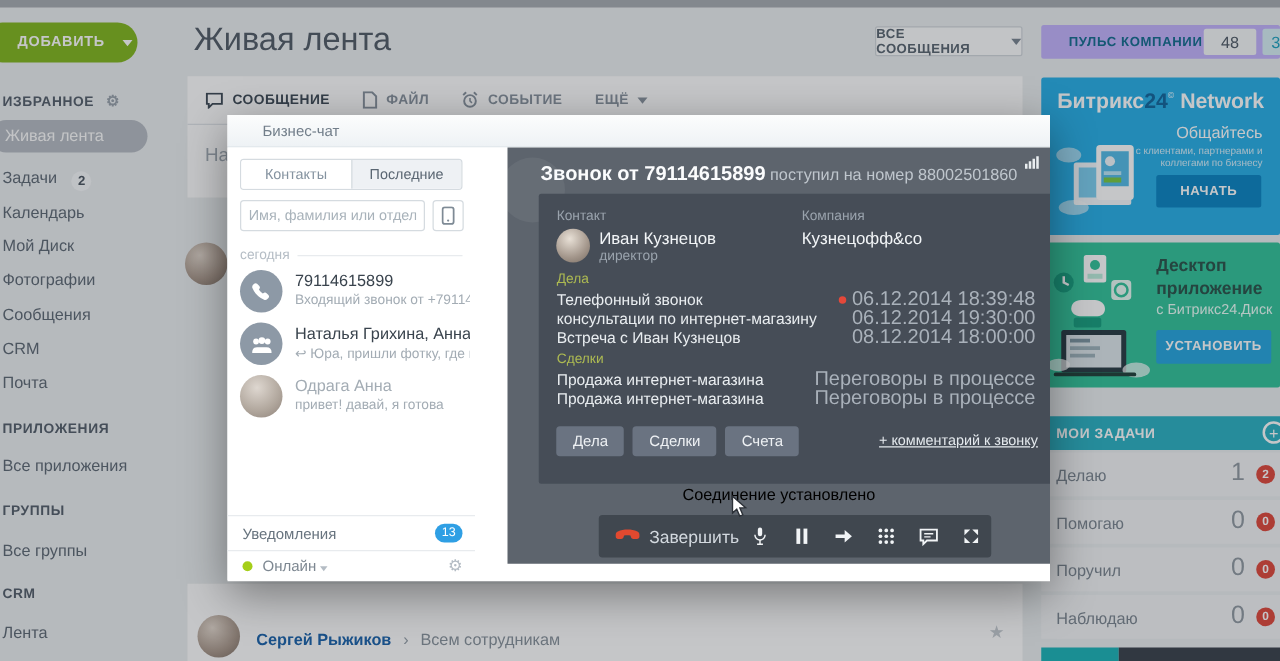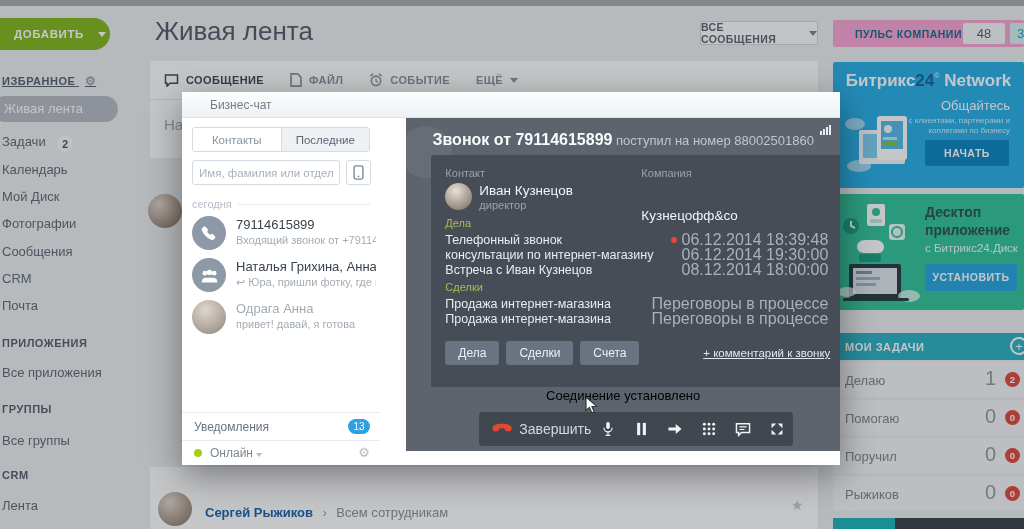--- a/index.html
+++ b/index.html
@@ -36,21 +36,21 @@
   .feed-ava { width:34px; height:34px; border-radius:50%; background:radial-gradient(circle at 35% 30%, #e3d8cd, #a8978a 62%, #7e7065); }
 
   
   .post-card { left:150px; top:467px; width:668px; height:62px; background:#ffffff; }
   .post-author { font-size:13px; font-weight:bold; color:#1f66ad; cursor:pointer; }
   .post-sep { font-size:13px; color:#98a2ab; margin:0 5px; }
   .post-aud { font-size:13px; color:#8b959e; }
   .post-star { font-size:14px; color:#c6ccd1; cursor:pointer; }
 
   
-  .pulse { left:833px; top:20px; width:191px; height:27px; background:#f9a8d4; border-radius:2px; cursor:pointer; }
+  .pulse { left:833px; top:20px; width:191px; height:27px; background:#c4b5fd; border-radius:2px; cursor:pointer; }
   .pulse .lbl { position:absolute; left:22px; top:8px; font-size:10.5px; font-weight:bold; letter-spacing:.5px; color:#186f91; }
   .pulse-box1 { left:963px; top:23px; width:42px; height:21px; background:#f5f7f8; border-radius:2px; color:#55606b; font-size:13px; text-align:center; line-height:21px; }
   .pulse-box2 { left:1010px; top:23px; width:32px; height:21px; background:#d8f0f5; border-radius:2px; color:#1fa3c0; font-size:13px; line-height:21px; padding-left:7px; }
   .banner-net { left:833px; top:62px; width:191px; height:126px; background:#2bb1e8; border-radius:2px; overflow:hidden; }
   .brand { position:absolute; left:0; top:9px; width:100%; text-align:center; font-size:17px; font-weight:bold; color:#ffffff; }
   .brand .b24 { color:#16699e; }
   .brand .tm { display:inline-block; font-size:7px; vertical-align:8px; color:#d7f2ff; }
   .net-head { position:absolute; right:14px; top:36px; font-size:13px; color:#ffffff; }
   .net-line { position:absolute; right:14px; font-size:8px; color:#d4effb; }
   .btn-start { position:absolute; left:92px; top:78px; width:84px; height:26px; background:#0e86c4; color:#fff; font-size:10.5px; font-weight:bold; letter-spacing:.5px; text-align:center; line-height:26px; border-radius:2px; cursor:pointer; }
@@ -131,21 +131,21 @@
 <body>
 
 <div class="screen">
 
   <div class="abs topstrip"></div>
 
   <div class="abs add-btn">
     <span class="lbl">ДОБАВИТЬ</span>
     <span class="caret-down"></span>
   </div>
-  <div class="abs side-sec" style="left:2px; top:74px;text-decoration:underline;">
+  <div class="abs side-sec" style="left:2px; top:74px;">
     <span>ИЗБРАННОЕ</span>
     <span class="gear" style="margin-left:6px;">⚙</span>
   </div>
   <div class="abs side-pill">Живая лента</div>
   <div class="abs side-item" style="left:2px; top:134px;">
     <span>Задачи</span>
     <span class="side-badge">2</span>
   </div>
   <div class="abs side-item" style="left:2px; top:162px;">Календарь</div>
   <div class="abs side-item" style="left:2px; top:189px;">Мой Диск</div>
@@ -276,21 +276,21 @@
     <span class="lbl">Помогаю</span>
     <span class="cnt">0</span>
     <span class="bdg">0</span>
   </div>
   <div class="abs task-row" style="top:438px;">
     <span class="lbl">Поручил</span>
     <span class="cnt">0</span>
     <span class="bdg">0</span>
   </div>
   <div class="abs task-row" style="top:476px;">
-    <span class="lbl">Рыжиков</span>
+    <span class="lbl">Наблюдаю</span>
     <span class="cnt">0</span>
     <span class="bdg">0</span>
   </div>
   <div class="abs prog-a"></div>
   <div class="abs prog-b"></div>
 
   <div class="abs overlay"></div>
 
   <div class="abs modal">
     <div class="m-title">Бизнес-чат</div>
@@ -367,21 +367,21 @@
               <i style="height:8px;"></i>
               <i style="height:10px;"></i>
           </div>
 
           <div class="call-panel">
             <span class="cp-lbl" style="left:14px; top:12px;">Контакт</span>
             <div class="cp-ava"></div>
             <span class="cp-name" style="left:48px; top:28px;">Иван Кузнецов</span>
             <span class="cp-role">директор</span>
             <span class="cp-lbl" style="left:210px; top:12px;">Компания</span>
-            <span class="cp-name" style="left:210px; top:28px;margin-top:25px;">Кузнецофф&amp;co</span>
+            <span class="cp-name" style="left:210px; top:28px;">Кузнецофф&amp;co</span>
 
             <span class="cp-olive" style="left:14px; top:62px;">Дела</span>
             <div class="cp-row" style="top:76px;">
               <span class="txt">Телефонный звонок</span>
               <span class="meta">
                   <span class="reddot"></span>
                   <span>06.12.2014 18:39:48</span>
                 </span>
             </div>
             <div class="cp-row" style="top:91px;">

